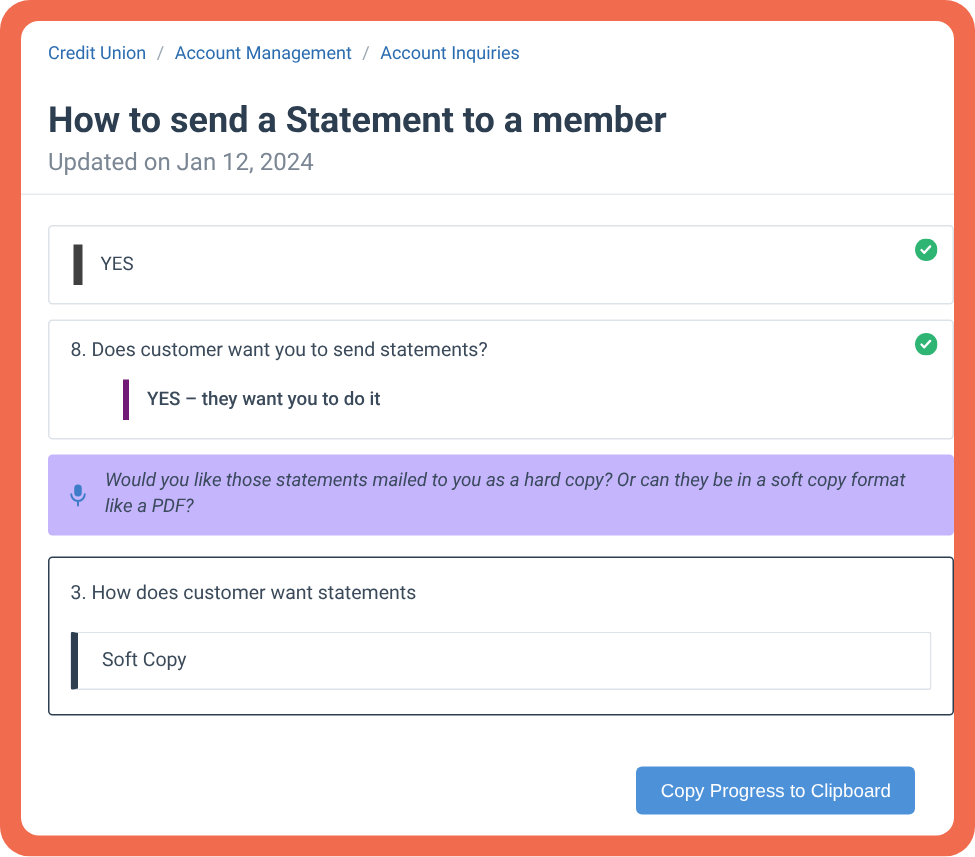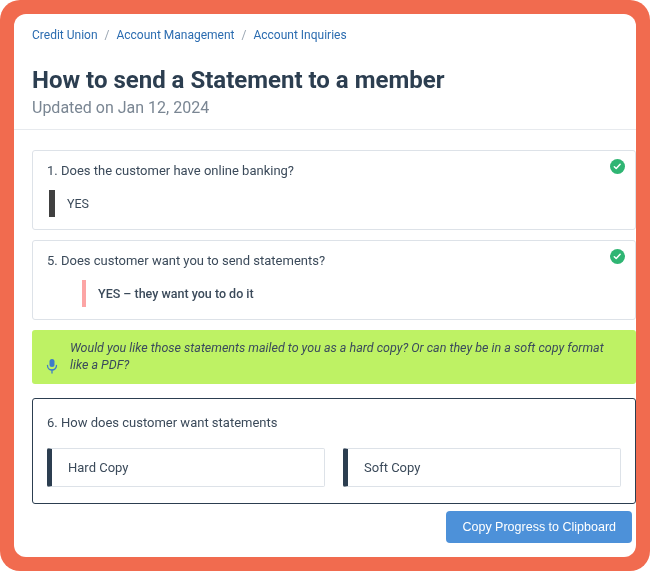--- a/index.html
+++ b/index.html
@@ -75,30 +75,30 @@
     height: 15px;
   }
   .answer {
     border-left: 6px solid #404040;
     padding: 6px 12px;
     font-size: 12.5px;
     color: #3b4a5a;
     margin-left: 2px;
   }
   .answer.selected {
-    border-left: 4px solid #fca5a5;
+    border-left: 4px solid #701a75;
     font-weight: 500;
     margin-left: 35px;
   }
   .prompt-bar {
-    background: #bef264;
+    background: #c4b5fd;
     border-radius: 3px;
     padding: 10px 12px;
     display: flex;
-    align-items: flex-end;
+    align-items: center;
     gap: 10px;
     margin-bottom: 14px;
   }
   .prompt-bar .mic {
     flex-shrink: 0;
     width: 16px;
     height: 16px;
   }
   .prompt-text {
     font-size: 12.5px;
@@ -112,21 +112,21 @@
     border: 1px solid #dde2e8;
     border-left: 5px solid #2c3e50;
     border-radius: 2px;
     padding: 11px 16px;
     font-size: 13px;
     color: #3b4a5a;
     cursor: pointer;
   }
   .copy-btn {
     position: absolute;
-    right: 4px;
+    right: 26px;
     bottom: 14px;
     background: #4d91d9;
     color: #fff;
     border: none;
     border-radius: 4px;
     padding: 9px 16px;
     font-size: 12.5px;
     cursor: pointer;
   }
 </style>
@@ -149,50 +149,48 @@
 
     <hr class="div">
 
     <div class="step">
       <span class="check">
         <svg viewBox="0 0 16 16">
             <circle cx="8" cy="8" r="8" fill="#2fb573"></circle>
             <path d="M4.6 8.2l2 2 4.2-4.6" stroke="#fff" stroke-width="1.6" fill="none" stroke-linecap="round" stroke-linejoin="round"></path>
           </svg>
       </span>
-      <div class="step-q">1. Does the customer have online banking?</div>
       <div class="answer">YES</div>
     </div>
 
     <div class="step">
       <span class="check">
         <svg viewBox="0 0 16 16">
             <circle cx="8" cy="8" r="8" fill="#2fb573"></circle>
             <path d="M4.6 8.2l2 2 4.2-4.6" stroke="#fff" stroke-width="1.6" fill="none" stroke-linecap="round" stroke-linejoin="round"></path>
           </svg>
       </span>
-      <div class="step-q">5. Does customer want you to send statements?</div>
+      <div class="step-q">8. Does customer want you to send statements?</div>
       <div class="answer selected">YES – they want you to do it</div>
     </div>
 
     <div class="prompt-bar">
       <span class="mic">
         <svg viewBox="0 0 16 16">
             <rect x="5.5" y="1" width="5" height="8" rx="2.5" fill="#3d7cc9"></rect>
             <path d="M3.5 7.5a4.5 4.5 0 0 0 9 0" stroke="#3d7cc9" stroke-width="1.3" fill="none" stroke-linecap="round"></path>
             <line x1="8" y1="12" x2="8" y2="15" stroke="#3d7cc9" stroke-width="1.3" stroke-linecap="round"></line>
           </svg>
       </span>
       <div class="prompt-text">Would you like those statements mailed to you as a hard copy? Or can they be in a soft copy format like a PDF?</div>
     </div>
 
     <div class="step active">
-      <div class="step-q">6. How does customer want statements</div>
+      <div class="step-q">3. How does customer want statements</div>
       <div class="options-row">
-        <div class="option">Hard Copy</div>
         <div class="option">Soft Copy</div>
       </div>
     </div>
 
     <button class="copy-btn">Copy Progress to Clipboard</button>
 
   </div>
 </div>
 
 </body></html>

